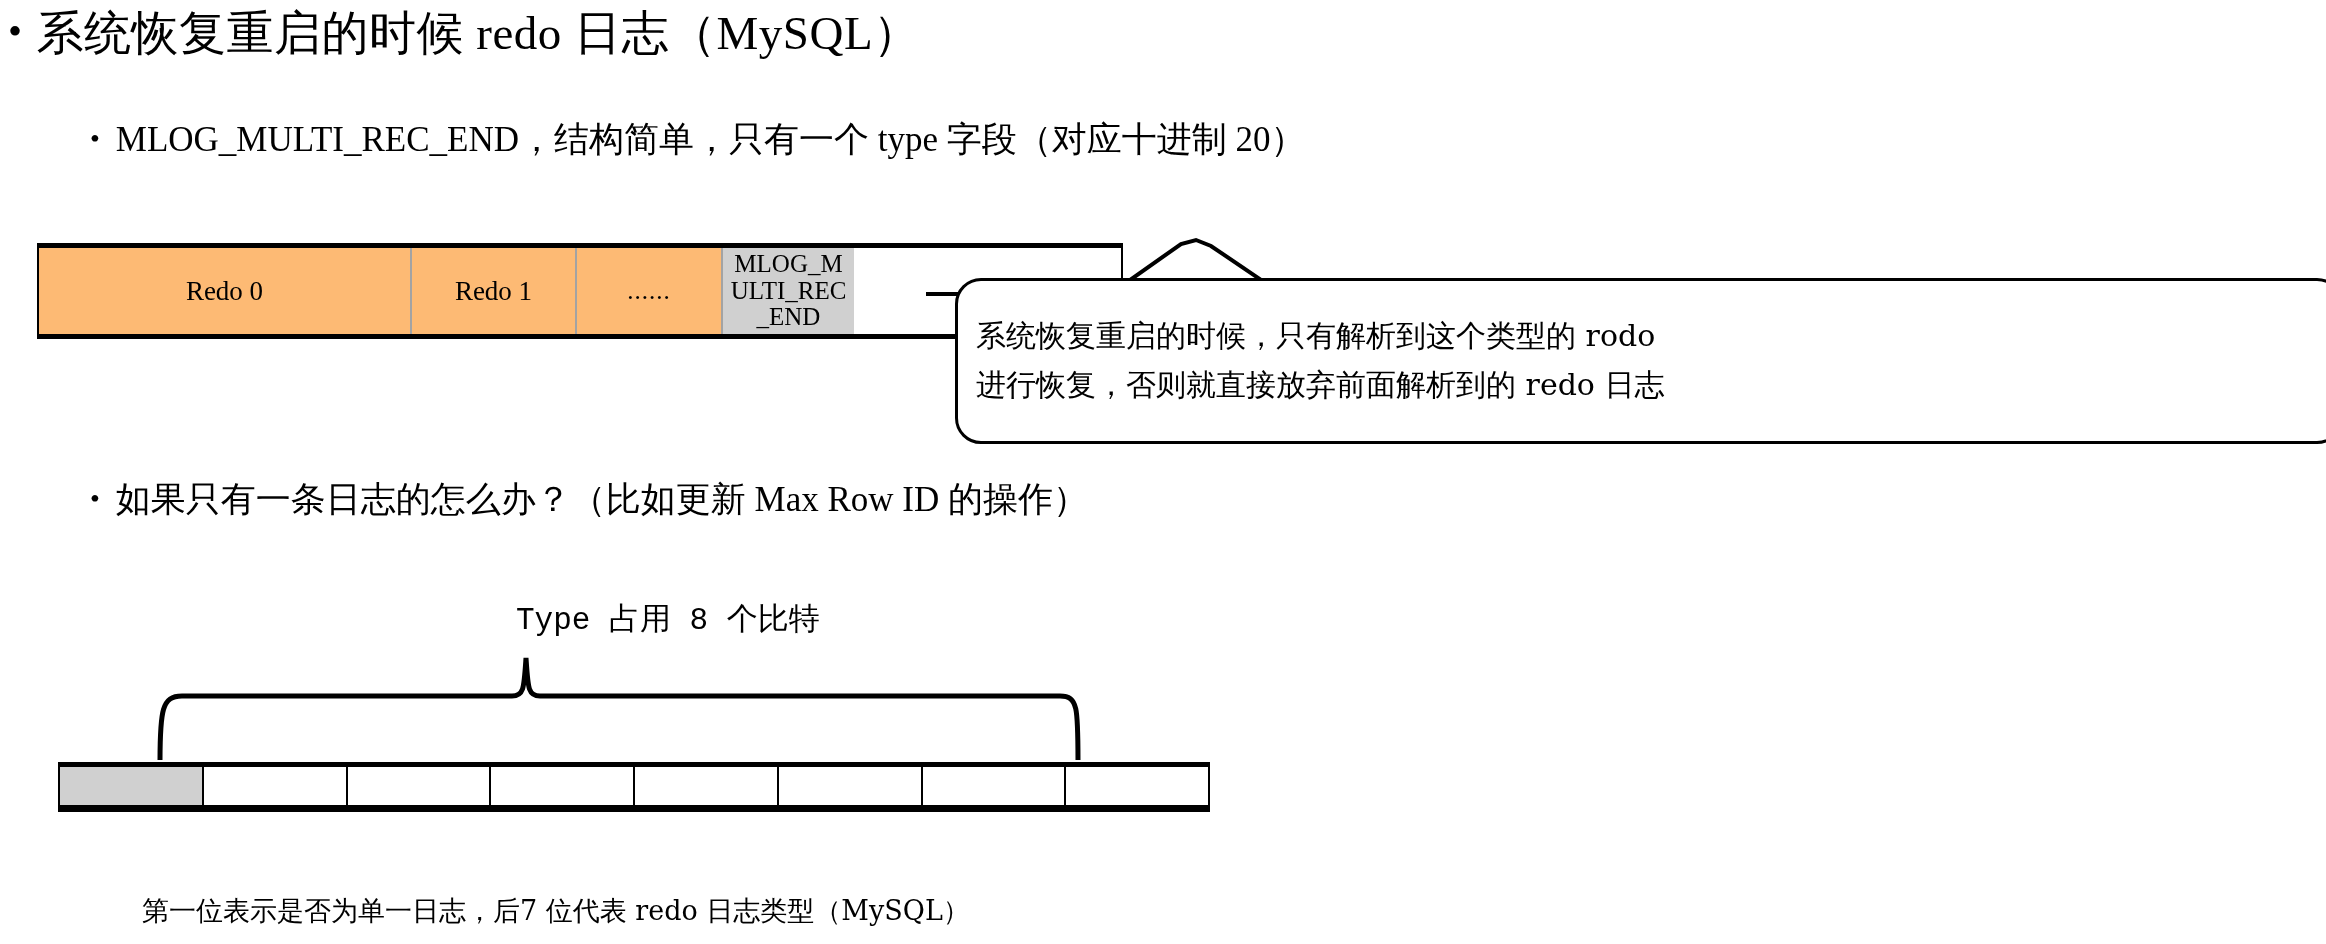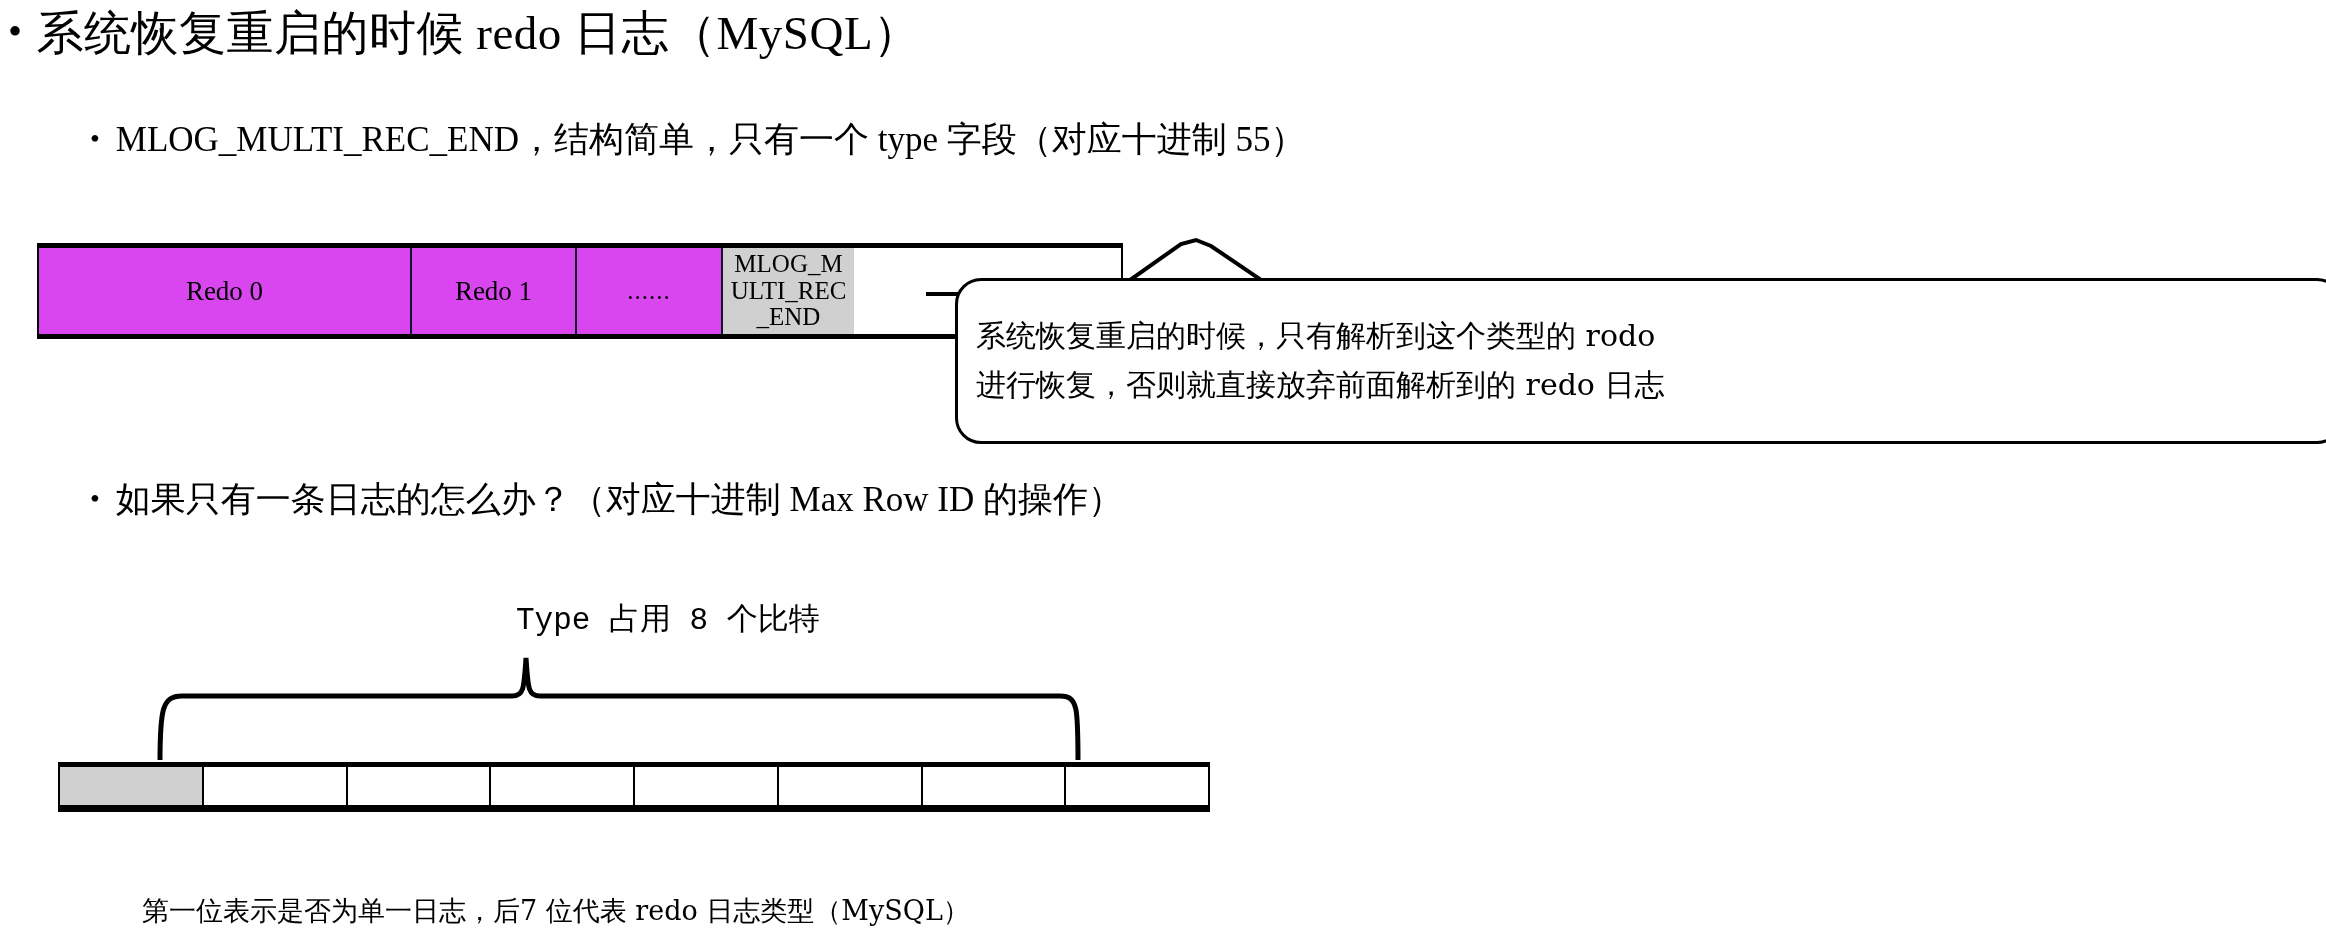--- a/index.html
+++ b/index.html
@@ -33,23 +33,23 @@
 
   
   .redo-table{
     position:absolute;left:37px;top:243px;width:1086px;height:96px;
     border-top:5px solid #000;border-bottom:5px solid #000;
     border-left:2px solid #000;border-right:2px solid #000;
     display:flex;box-sizing:border-box;background:#fff;
   }
   .redo-cell{
     box-sizing:border-box;
-    border-right:2px solid #0f172a;
+    border-right:2px solid #a3a3a3;
     display:flex;align-items:center;justify-content:center;
-    font-size:27px;background:#d946ef;
+    font-size:27px;background:#fdba74;
   }
   .redo-cell:last-child{border-right:none;}
   .redo-cell.shaded{background:#d0d0d0;}
   .redo-cell.shaded .multi{
     display:flex;flex-direction:column;align-items:center;
     line-height:1.07;font-size:25px;
   }
   .redo-cell .dots{font-size:25px;letter-spacing:1px;}
 
   
@@ -98,21 +98,21 @@
 
 <div class="slide">
 
   <div class="bullet-l1">
     <span class="dot">•</span>
     <span>系统恢复重启的时候 redo 日志（MySQL）</span>
   </div>
 
   <div class="bullet-l2" id="b2">
     <span class="dot">•</span>
-    <span>MLOG_MULTI_REC_END，结构简单，只有一个 type 字段（对应十进制 55）</span>
+    <span>MLOG_MULTI_REC_END，结构简单，只有一个 type 字段（对应十进制 20）</span>
   </div>
 
   <div class="redo-table">
     <div class="redo-cell" style="width:373px">
       <span>Redo 0</span>
     </div>
     <div class="redo-cell" style="width:165px">
       <span>Redo 1</span>
     </div>
     <div class="redo-cell" style="width:146px">
@@ -131,21 +131,21 @@
     <path d="M 0 66 L 180 66 L 190 62 L 255 16 L 270 12 L 285 18 L 350 62 L 362 66 L 1388 66" fill="none" stroke="#000" stroke-width="4"></path>
   </svg>
 
   <div class="callout">
     <span class="line">系统恢复重启的时候，只有解析到这个类型的 rodo</span>
     <span class="line">进行恢复，否则就直接放弃前面解析到的 redo 日志</span>
   </div>
 
   <div class="bullet-l2" id="b3">
     <span class="dot">•</span>
-    <span>如果只有一条日志的怎么办？（对应十进制 Max Row ID 的操作）</span>
+    <span>如果只有一条日志的怎么办？（比如更新 Max Row ID 的操作）</span>
   </div>
 
   <div class="type-label">Type 占用 8 个比特</div>
 
   <svg class="brace" viewBox="0 0 1020 120">
     <path d="M 40 122 C 40 70, 42 56, 62 56 L 392 56 C 404 56, 404 48, 406 18
              C 408 48, 408 56, 420 56 L 940 56 C 958 56, 958 68, 958 122" fill="none" stroke="#000" stroke-width="5" stroke-linecap="round"></path>
   </svg>
 
   <div class="bit-table">

